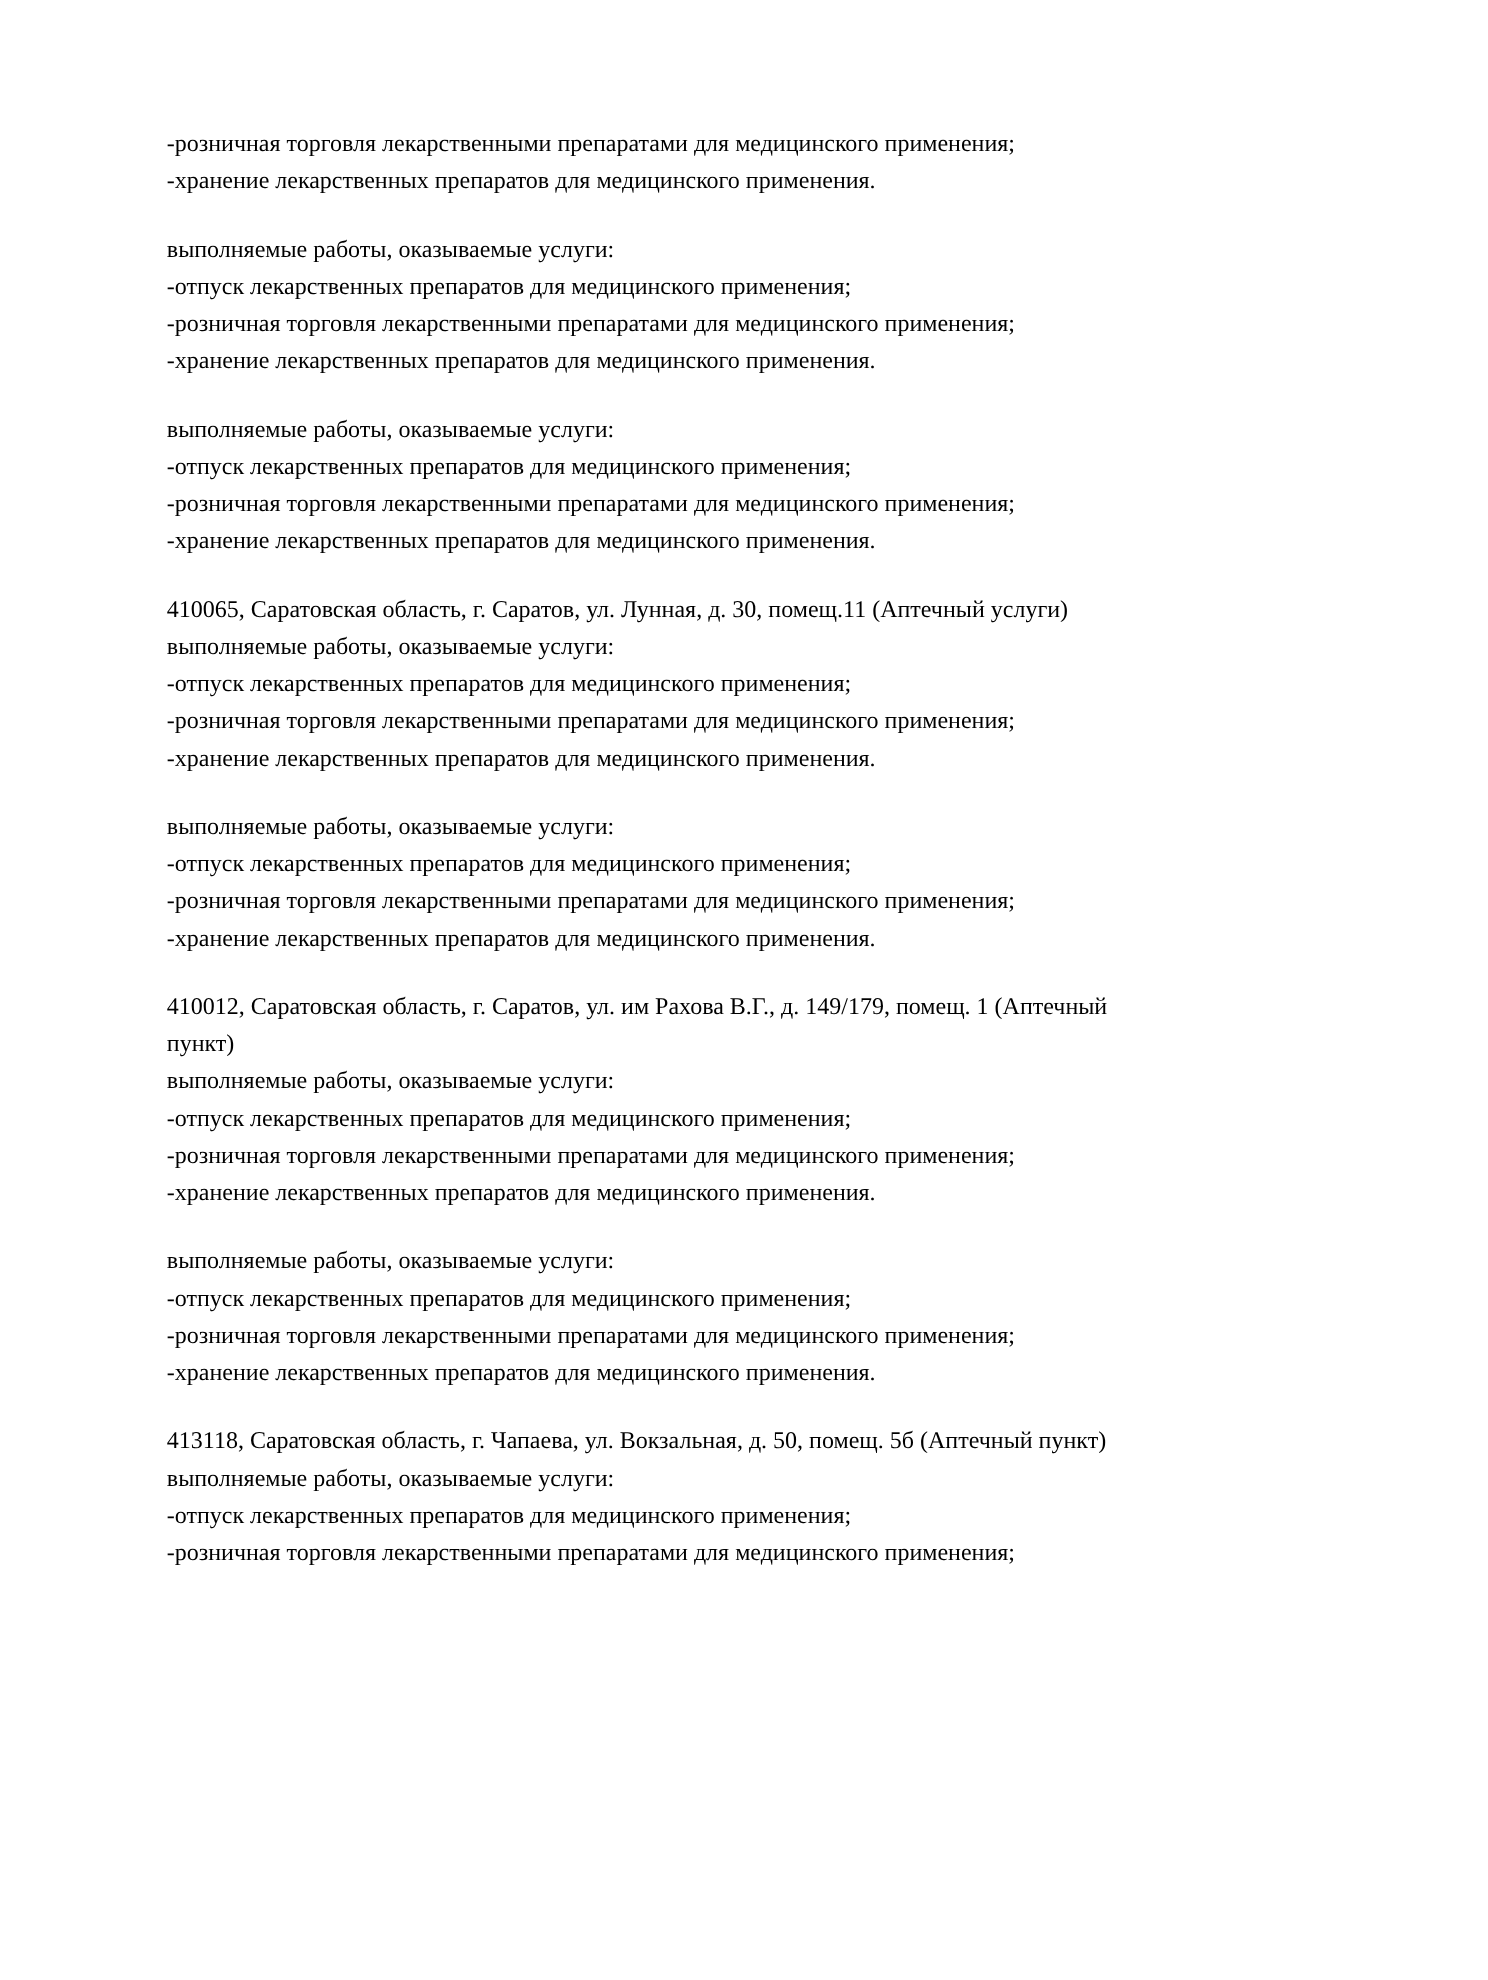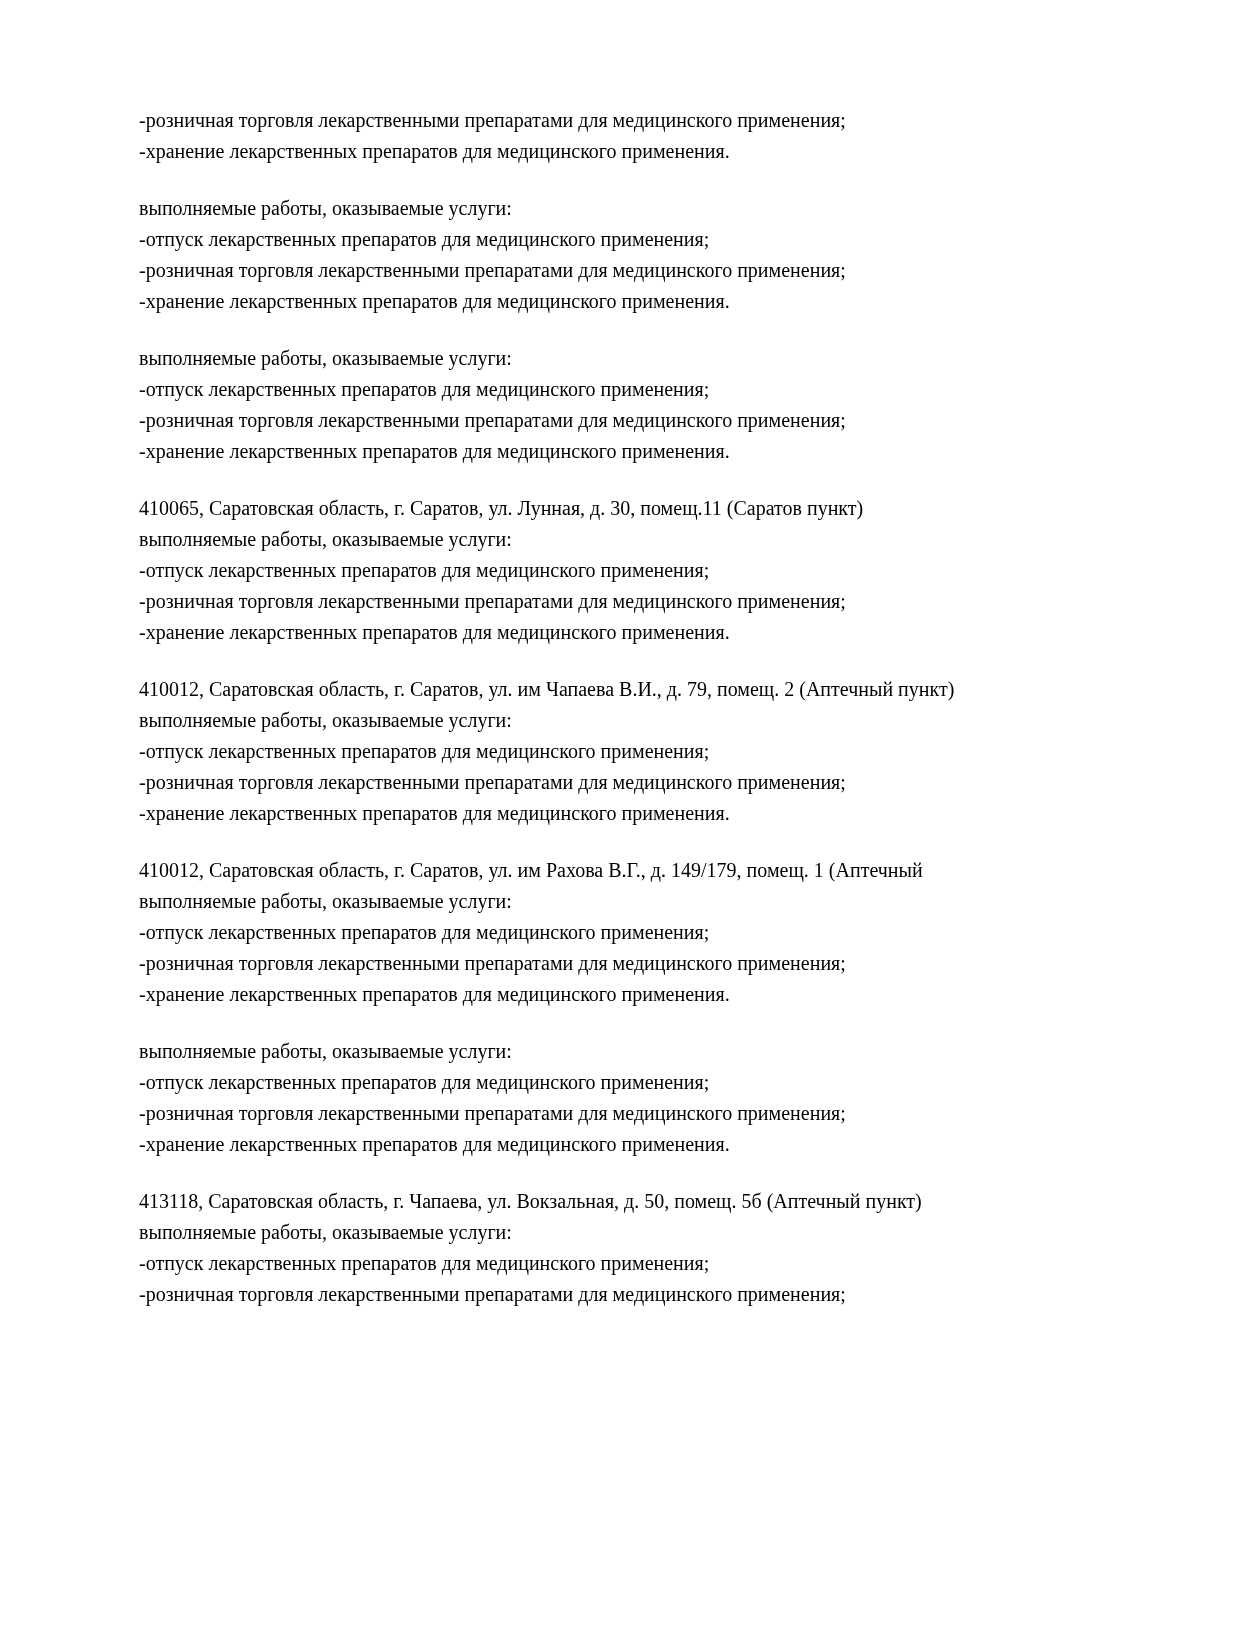--- a/index.html
+++ b/index.html
@@ -49,35 +49,35 @@
         <div class="line">-розничная торговля лекарственными препаратами для медицинского применения;</div>
         <div class="line">-хранение лекарственных препаратов для медицинского применения.</div>
       </div>
       <div class="block">
         <div class="line">выполняемые работы, оказываемые услуги:</div>
         <div class="line">-отпуск лекарственных препаратов для медицинского применения;</div>
         <div class="line">-розничная торговля лекарственными препаратами для медицинского применения;</div>
         <div class="line">-хранение лекарственных препаратов для медицинского применения.</div>
       </div>
       <div class="block">
-        <div class="line">410065, Саратовская область, г. Саратов, ул. Лунная, д. 30, помещ.11 (Саратов пункт)</div>
+        <div class="line">410065, Саратовская область, г. Саратов, ул. Лунная, д. 30, помещ.11 (Аптечный услуги)</div>
         <div class="line">выполняемые работы, оказываемые услуги:</div>
         <div class="line">-отпуск лекарственных препаратов для медицинского применения;</div>
         <div class="line">-розничная торговля лекарственными препаратами для медицинского применения;</div>
         <div class="line">-хранение лекарственных препаратов для медицинского применения.</div>
       </div>
       <div class="block">
-        <div class="line">410012, Саратовская область, г. Саратов, ул. им Чапаева В.И., д. 79, помещ. 2 (Аптечный пункт)</div>
         <div class="line">выполняемые работы, оказываемые услуги:</div>
         <div class="line">-отпуск лекарственных препаратов для медицинского применения;</div>
         <div class="line">-розничная торговля лекарственными препаратами для медицинского применения;</div>
         <div class="line">-хранение лекарственных препаратов для медицинского применения.</div>
       </div>
       <div class="block">
         <div class="line">410012, Саратовская область, г. Саратов, ул. им Рахова В.Г., д. 149/179, помещ. 1 (Аптечный</div>
+        <div class="line">пункт)</div>
         <div class="line">выполняемые работы, оказываемые услуги:</div>
         <div class="line">-отпуск лекарственных препаратов для медицинского применения;</div>
         <div class="line">-розничная торговля лекарственными препаратами для медицинского применения;</div>
         <div class="line">-хранение лекарственных препаратов для медицинского применения.</div>
       </div>
       <div class="block">
         <div class="line">выполняемые работы, оказываемые услуги:</div>
         <div class="line">-отпуск лекарственных препаратов для медицинского применения;</div>
         <div class="line">-розничная торговля лекарственными препаратами для медицинского применения;</div>
         <div class="line">-хранение лекарственных препаратов для медицинского применения.</div>

